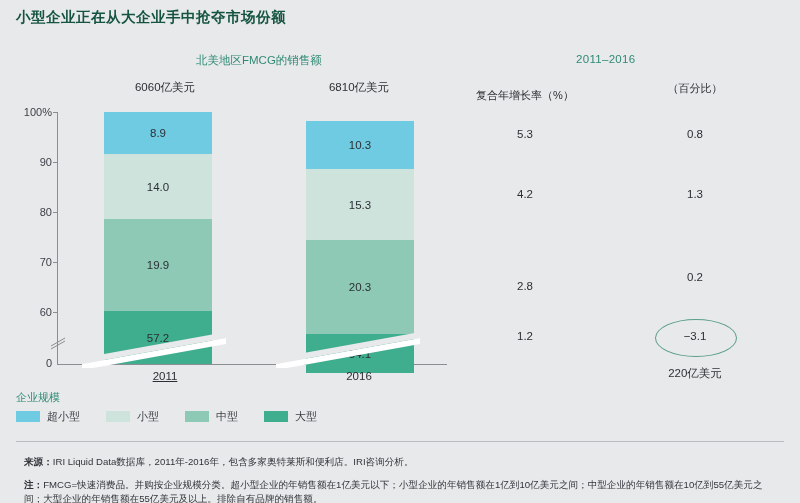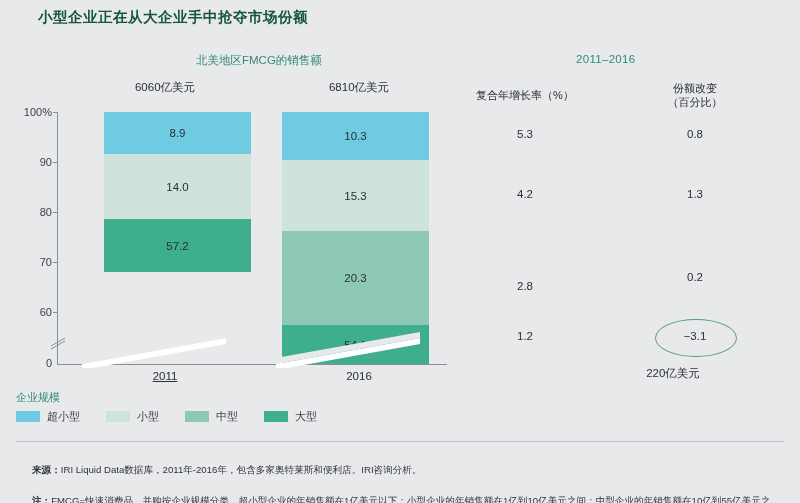--- a/index.html
+++ b/index.html
@@ -10,21 +10,21 @@
     color:#3b3f45;
     overflow:hidden;
     position:relative;
   }
   .stage{position:absolute;left:0;top:0;width:800px;height:503px;}
 
   
   .title{
     position:absolute;left:16px;top:8px;
     font-size:14.5px;font-weight:bold;color:#15543f;
-    letter-spacing:.5px;white-space:nowrap;margin-left:22px;
+    letter-spacing:.5px;white-space:nowrap;
   }
 
   
   .subhead{
     position:absolute;font-size:11.5px;color:#2f8a74;white-space:nowrap;
   }
   .subhead.left{left:196px;top:53px;text-align:center;}
   .subhead.right{left:576px;top:53px;letter-spacing:.3px;}
 
   .bartitle{
@@ -49,23 +49,23 @@
   }
   .ytick{
     position:absolute;font-size:11px;color:#3b3f45;text-align:right;width:46px;
   }
   .ytick-mark{position:absolute;left:53px;width:5px;height:1px;background:#8a8d92;}
 
   
   .axisbreak{position:absolute;left:50px;top:334px;width:16px;height:16px;}
 
   
-  .bar{position:absolute;width:147px;border-radius:6px;}
+  .bar{position:absolute;width:108px;border-radius:6px;}
   .bar.b1{left:104px;}
-  .bar.b2{left:282px;}
+  .bar.b2{left:306px;margin-top:9px;}
   .seg{
     position:relative;width:100%;
     display:flex;align-items:center;justify-content:center;
     font-size:11.5px;color:#2b2f34;
     box-sizing:border-box;
   }
   .seg.s-micro{background:#6ecbe2;}
   .seg.s-small{background:#cfe3dd;}
   .seg.s-mid{background:#8ec9b6;}
   .seg.s-large{background:#3fae8e;}
@@ -85,55 +85,54 @@
     position:absolute;font-size:11.5px;color:#2b2f34;text-align:center;white-space:nowrap;
   }
   .val.cagr{left:455px;width:140px;}
   .val.shift{left:630px;width:130px;}
 
   .ellipse{
     position:absolute;left:655px;top:319px;width:80px;height:36px;
     border:1.3px solid #5a9e86;border-radius:50%;
   }
   .footval{
-    position:absolute;left:608px;top:366px;width:130px;text-align:center;
+    position:absolute;left:630px;top:366px;width:130px;text-align:center;
     font-size:11.5px;color:#2b2f34;white-space:nowrap;
   }
 
   
   .legend-title{
     position:absolute;left:16px;top:390px;font-size:11px;color:#2f8a74;white-space:nowrap;
   }
   .legend-row{position:absolute;left:16px;top:409px;display:flex;align-items:center;}
   .legend-item{display:flex;align-items:center;margin-right:26px;}
   .legend-sw{width:24px;height:11px;margin-right:7px;}
   .legend-lb{font-size:11px;color:#3b3f45;white-space:nowrap;}
 
   
   .rule{position:absolute;left:16px;top:441px;width:768px;height:1px;background:#b9bcc0;}
   .notes{position:absolute;left:16px;top:447px;width:772px;font-size:9.6px;line-height:14.5px;color:#30343a;}
   .notes .lbl{font-weight:bold;}
-  .notes p{margin:16px;}
+  .notes p{margin:8px;}
 </style>
 </head>
 <body>
 
 <div class="stage">
 
   <div class="title">小型企业正在从大企业手中抢夺市场份额</div>
 
   <div class="subhead left">北美地区FMCG的销售额</div>
   <div class="subhead right">2011–2016</div>
 
   <div class="bartitle b1">6060亿美元</div>
   <div class="bartitle b2">6810亿美元</div>
 
   <div class="colhead c1">复合年增长率（%）</div>
   <div class="colhead c2">
-    <div>份额改变</div>
     <div>（百分比）</div>
   </div>
 
   <div class="yaxis-line"></div>
   <div class="xaxis-line"></div>
 
   <div class="ytick" style="left:6px;top:106px;">100%</div>
   <div class="ytick" style="left:6px;top:156px;">90</div>
   <div class="ytick" style="left:6px;top:206px;">80</div>
   <div class="ytick" style="left:6px;top:256px;">70</div>
@@ -147,20 +146,21 @@
   <div class="ytick-mark" style="top:312px;"></div>
 
   <svg class="axisbreak" viewBox="0 0 16 16">
     <line x1="1" y1="12" x2="15" y2="4" stroke="#8a8d92" stroke-width="1"></line>
     <line x1="1" y1="15" x2="15" y2="7" stroke="#8a8d92" stroke-width="1"></line>
   </svg>
 
   <div class="bar b1" style="top:112px;">
     <div class="seg s-micro" style="height:42px;">8.9</div>
     <div class="seg s-small" style="height:65px;">14.0</div>
+    <div class="seg s-mid" style="height:92px;">19.9</div>
     <div class="seg s-large" style="height:53px;">57.2</div>
   </div>
 
   <div class="bar b2" style="top:112px;">
     <div class="seg s-micro" style="height:48px;">10.3</div>
     <div class="seg s-small" style="height:71px;">15.3</div>
     <div class="seg s-mid" style="height:94px;">20.3</div>
     <div class="seg s-large" style="height:39px;">54.1</div>
   </div>
 

